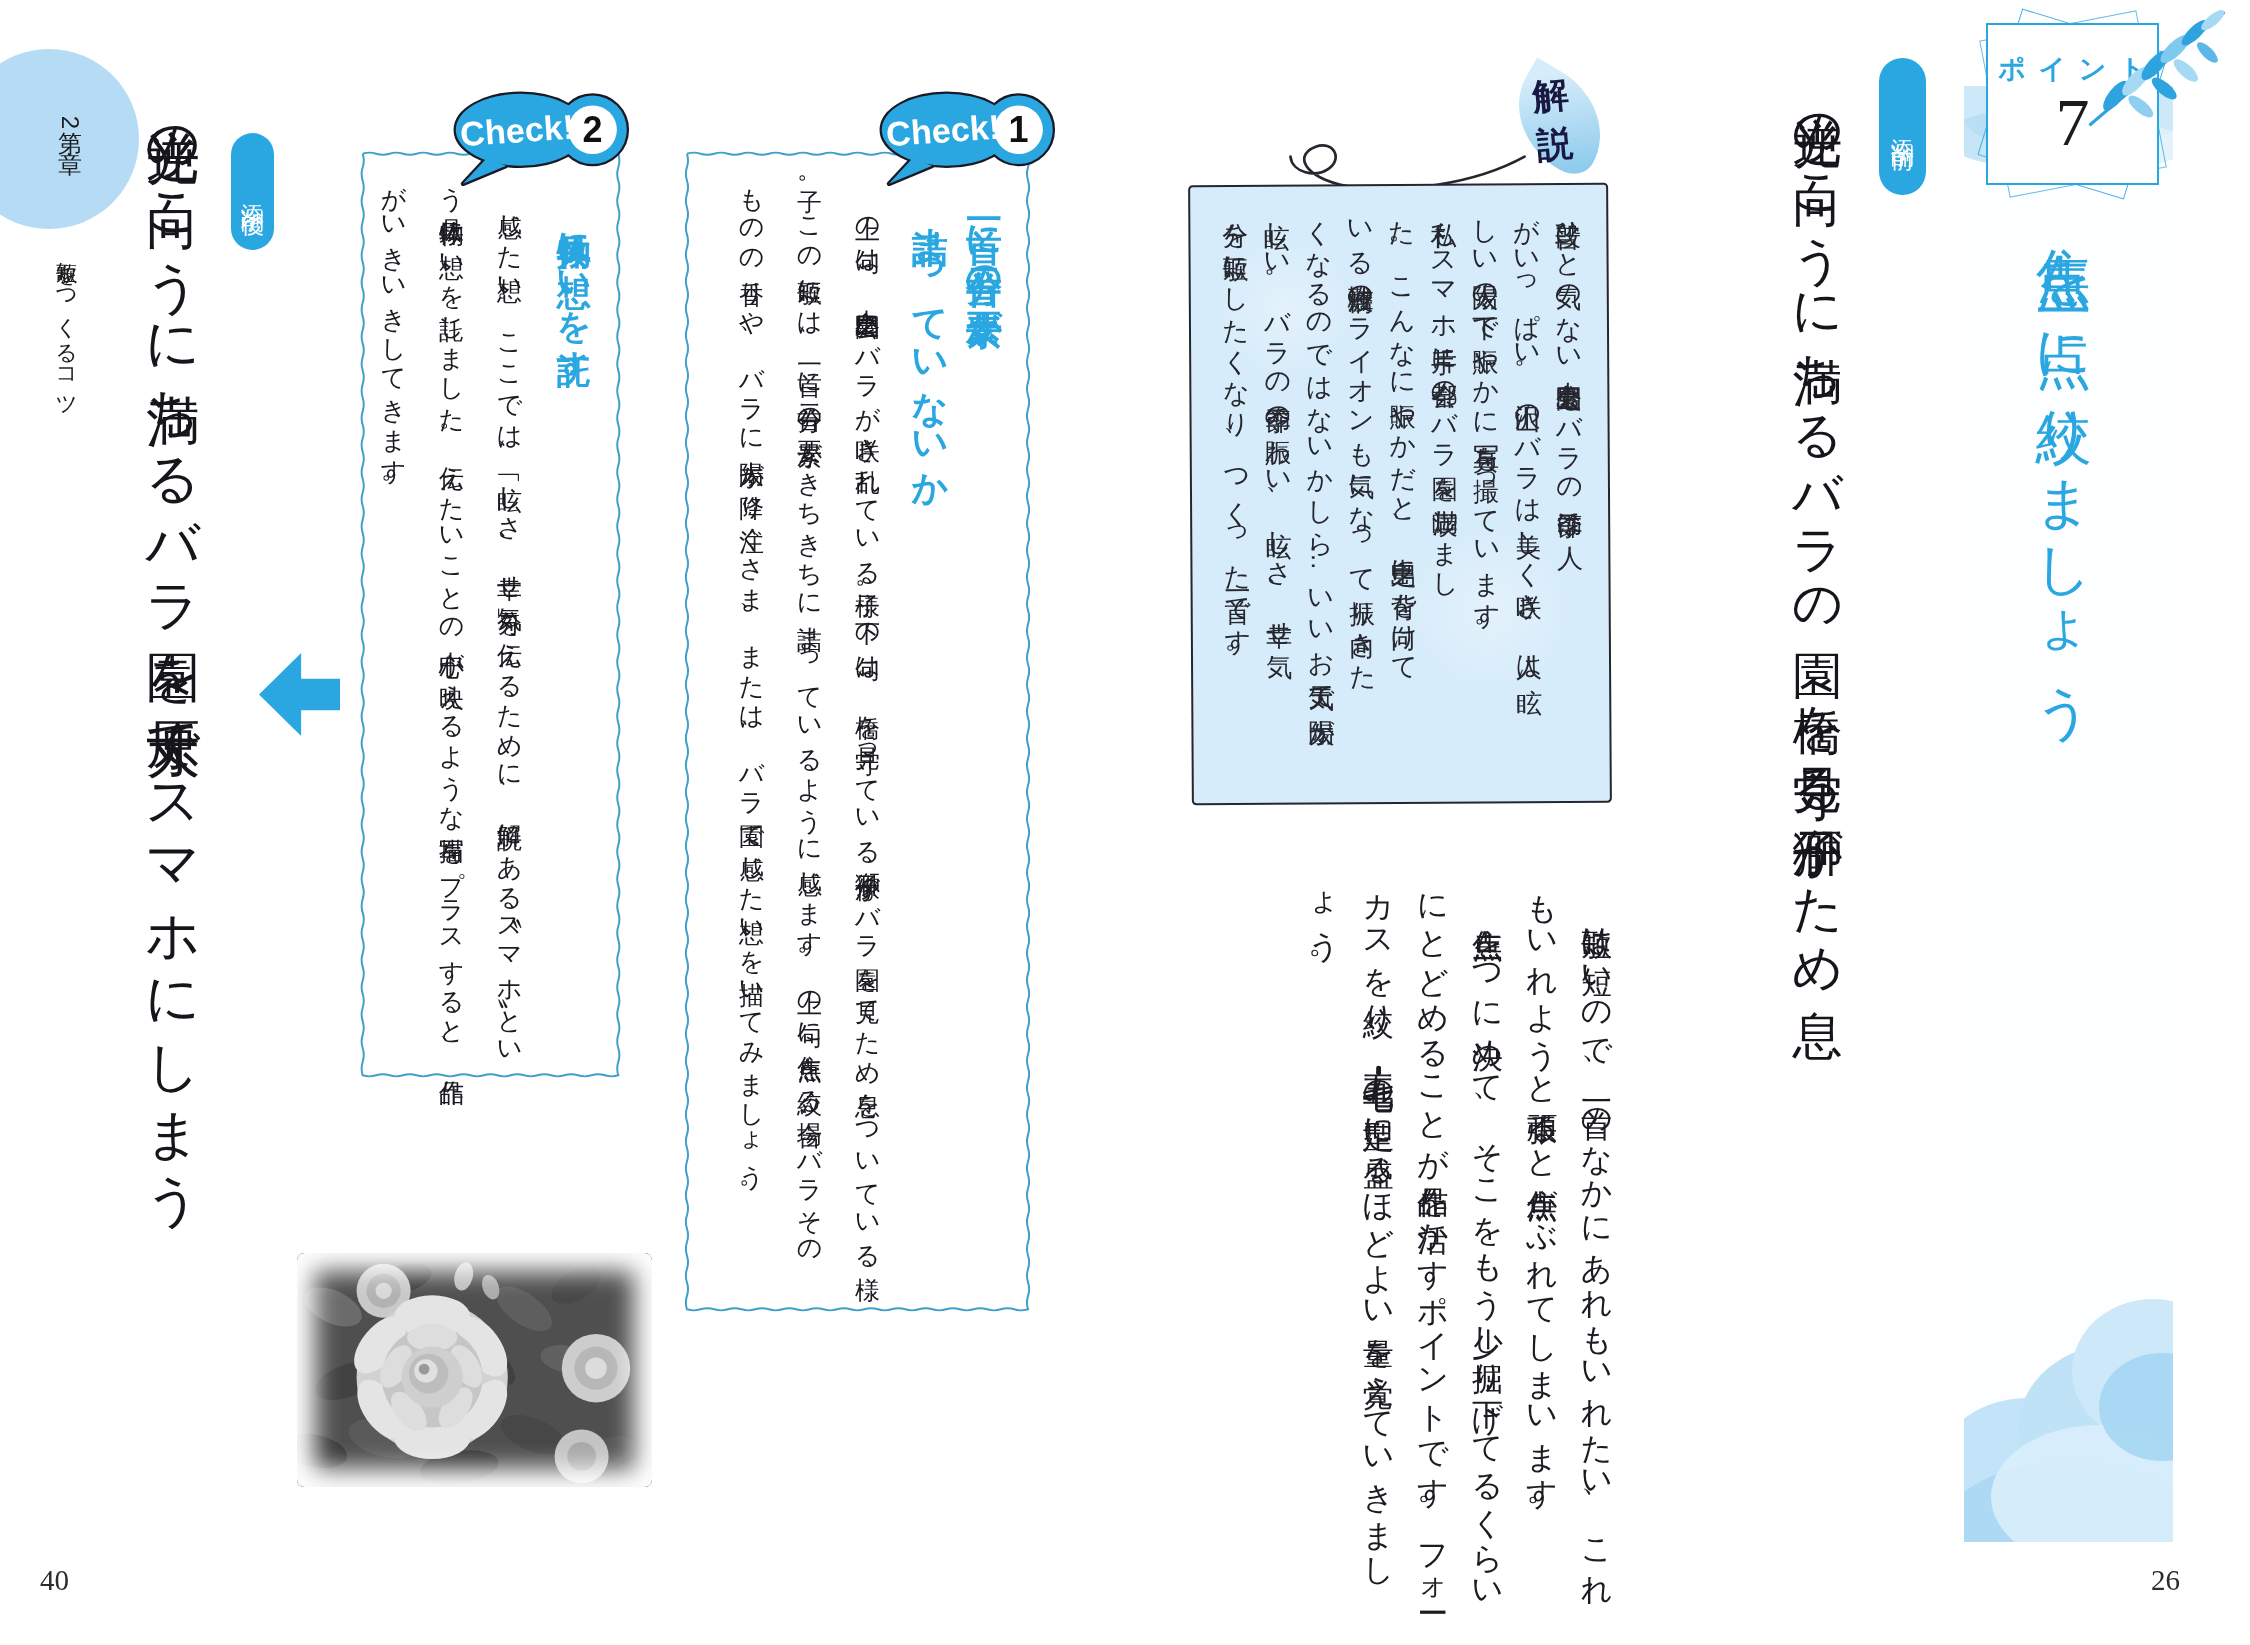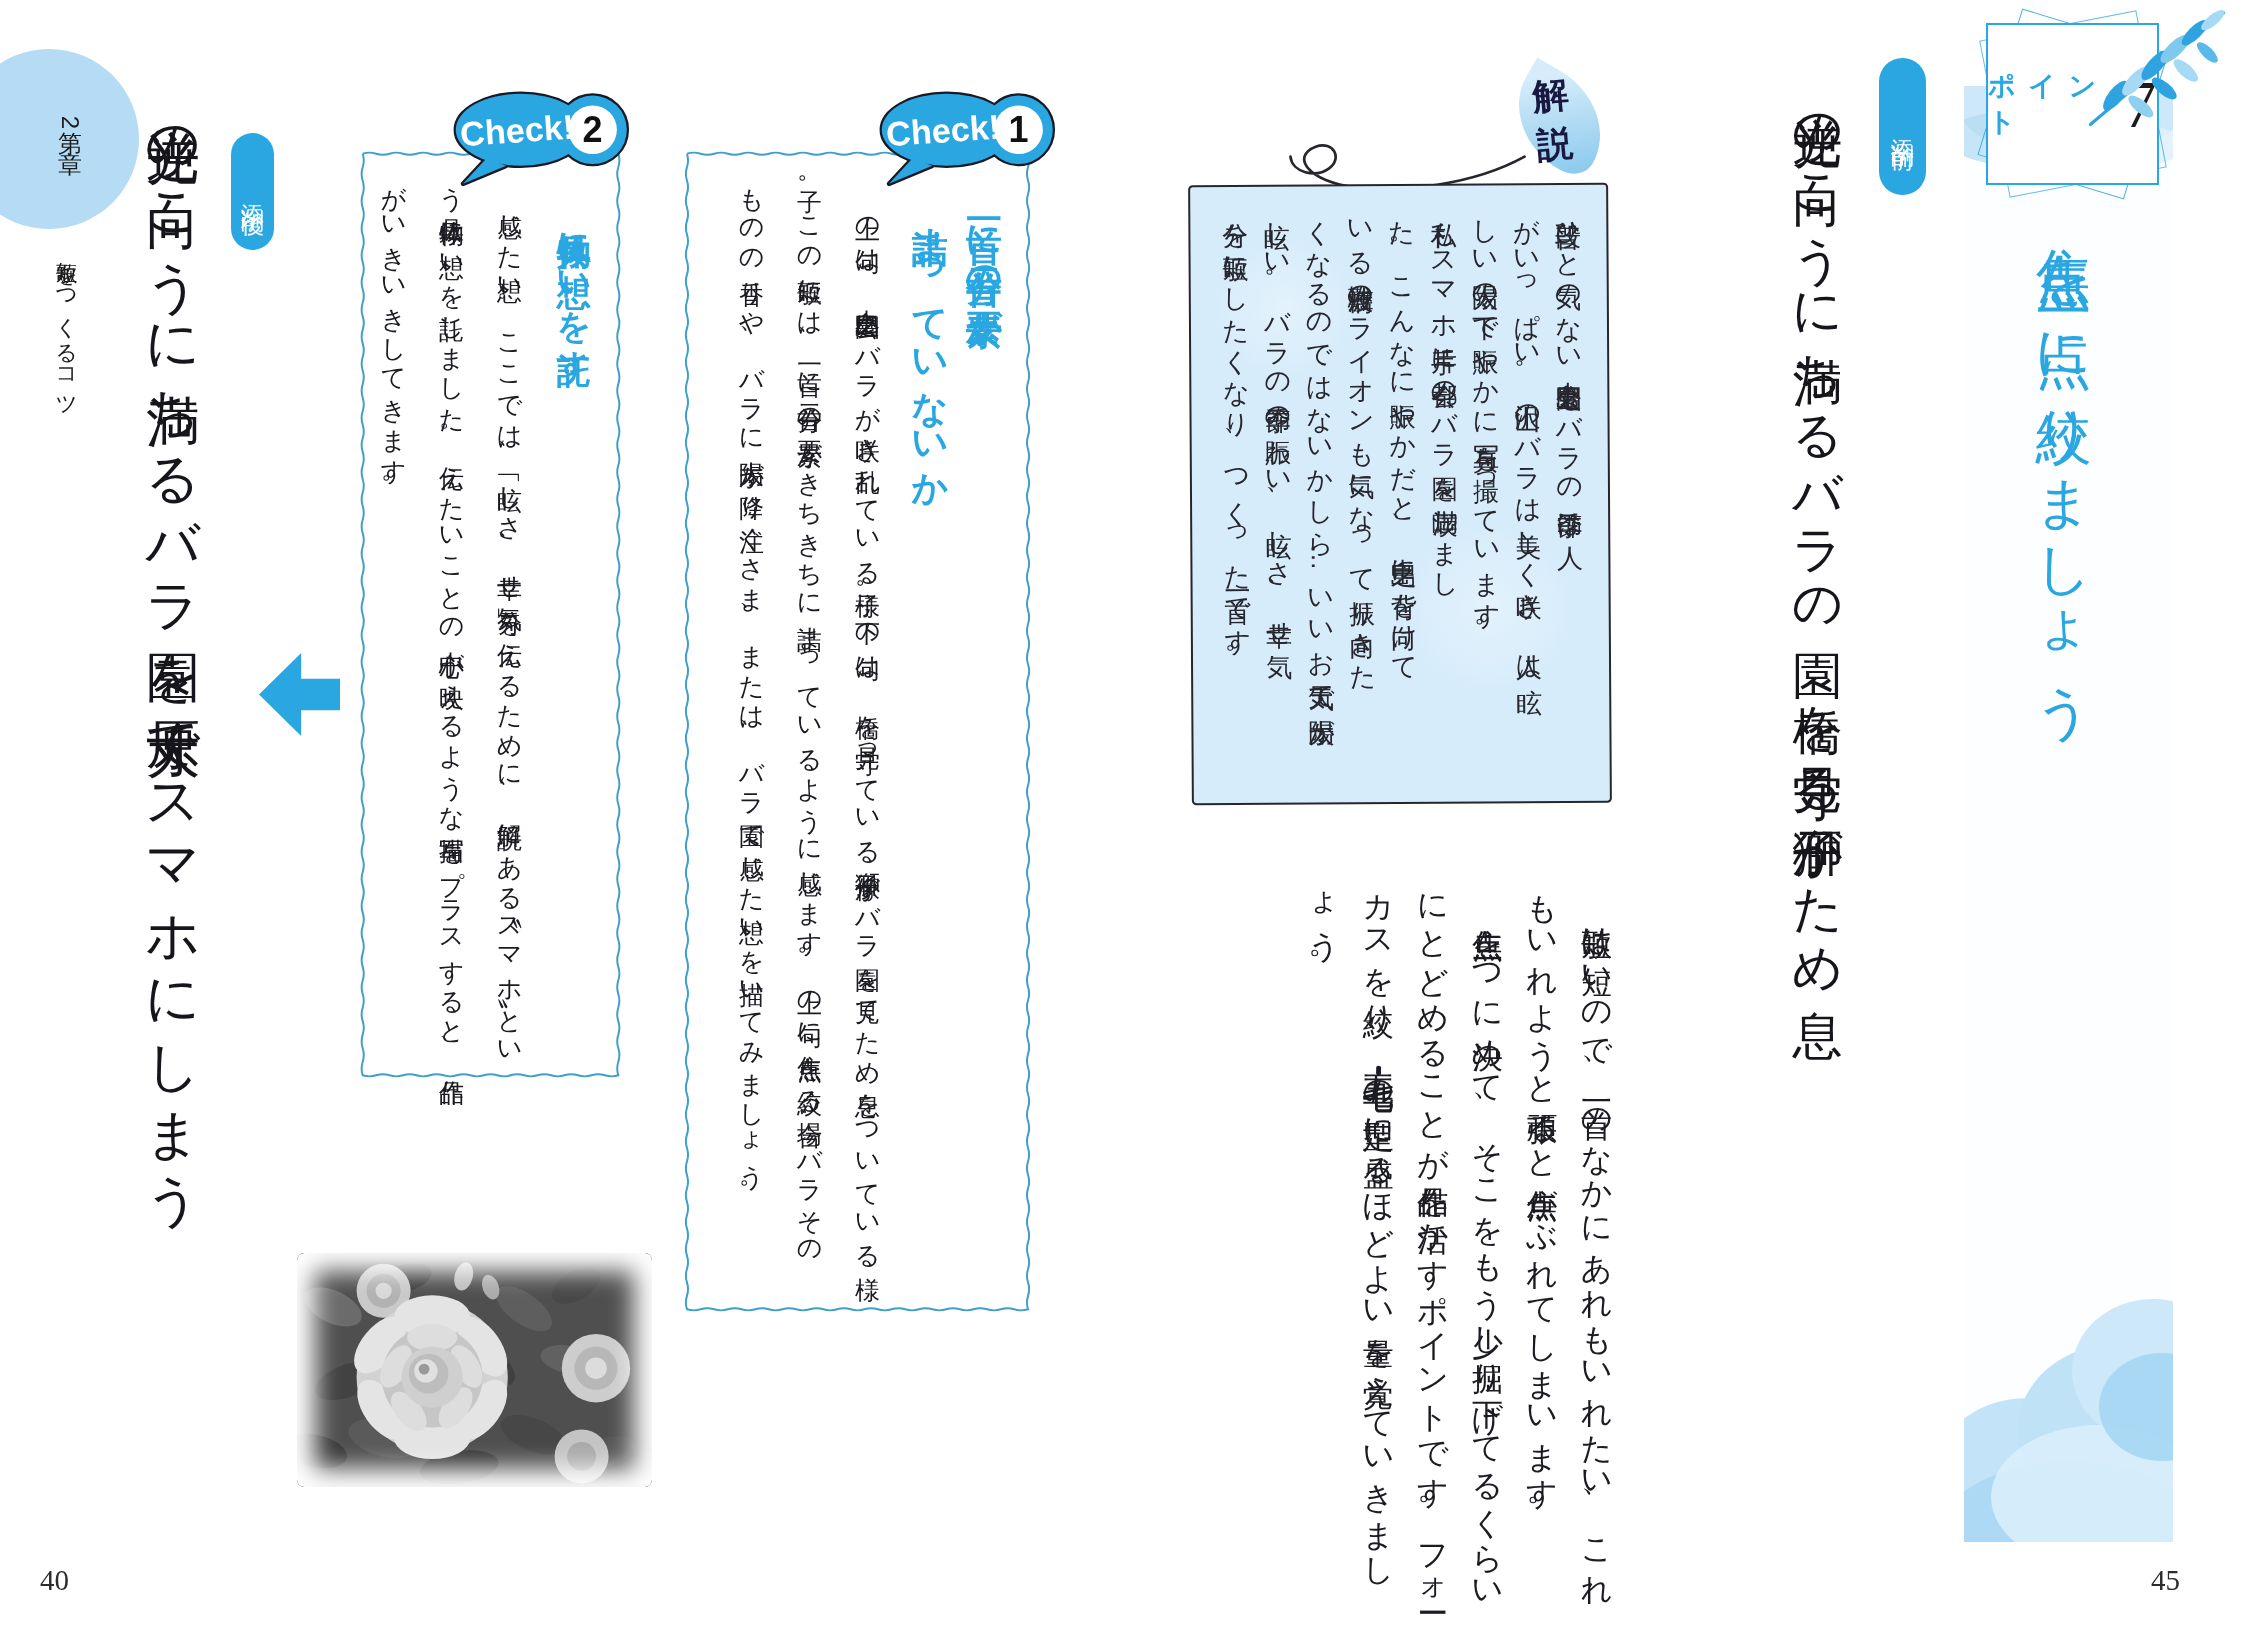--- a/index.html
+++ b/index.html
@@ -18,21 +18,21 @@
   .washtop3{position:absolute;right:-12.6px;top:36px;width:144px;height:47px;background:#e0f1fb;border-radius:50%;opacity:.9;}
   .washbot{position:absolute;left:0;bottom:0;width:209px;height:252px;}
   .wb{position:absolute;border-radius:50%;}
   #page-title{left:2036px;top:203px;font-size:56px;font-weight:500;color:#2aa7e1;letter-spacing:5.4px;line-height:1;}
 
   
   #point-badge{left:1986px;top:23.4px;width:173px;height:162px;}
   .diamond{position:absolute;left:50%;top:50%;border:1.8px solid #49b0e4;background:transparent;}
   .d1{width:151px;height:151px;transform:translate(-50%,-50%) rotate(17deg);}
   .d2{width:158px;height:158px;transform:translate(-50%,-50%) rotate(-11deg);opacity:.85;}
-  .badge-card{position:absolute;inset:0;background:#fff;border:2.7px solid #2aa7e1;display:flex;flex-direction:row;align-items:center;justify-content:center;z-index:2;}
+  .badge-card{position:absolute;inset:0;background:#fff;border:2.7px solid #2aa7e1;display:flex;flex-direction:column;align-items:center;justify-content:center;z-index:2;}
   .badge-label{color:#2aa7e1;font-size:27px;font-weight:600;letter-spacing:12.6px;margin-right:-12.6px;}
   .badge-number{font-family:"Liberation Serif","DejaVu Serif",serif;font-size:68px;line-height:1.05;color:#1c1c1c;}
   #badge-leaf{left:2085px;top:1.8px;width:153px;height:128px;z-index:3;}
 
   
   .pill{background:#2aa7e1;border-radius:23.4px;display:flex;align-items:center;justify-content:center;}
   #maezumi-pill{left:1879px;top:58px;width:47px;height:137px;}
   #atozumi-pill{left:231px;top:133px;width:43px;height:117px;}
   .pill span{color:#fff;font-size:23.4px;letter-spacing:4.5px;font-weight:500;}
 
@@ -153,21 +153,21 @@
 た。こんなに賑やかだと、中之島に背を向けて
 いる難波橋のライオンも気になって振り向きた
 くなるのではないかしら…いいお天気で太陽が
 眩しい。バラの季節の賑わい、眩しさ、幸せ気
 分を短歌にしたくなり、つくった一首です。</div>
   </div>
 
   <div id="body-right" class="abs v serif prelines">　短歌は短いので、一首のなかにあれもいれたい、これもいれようと頑張ると焦点がぶれてしまいます。
 　焦点を一つに決めて、そこをもう少し掘り下げてるくらいにとどめることが作品を活かすポイントです。フォーカスを絞り、五・七・五・七・七の定型に盛るほどよい量を覚えていきましょう。</div>
 
-  <div id="pagenum-right" class="abs pagenum">45</div>
+  <div id="pagenum-right" class="abs pagenum">26</div>
 
   <div id="chapter-circle" class="abs"></div>
   <div id="chapter-label" class="abs v sans">第2章</div>
   <div id="chapter-title" class="abs v sans">短歌をつくるコツ</div>
 
   <div id="tanka-after" class="abs v serif">逆光の向こうに満ちるバラ園を原寸大でスマホにしまう</div>
 
   <div id="atozumi-pill" class="abs pill">
     <span class="v">添削後</span>
   </div>

